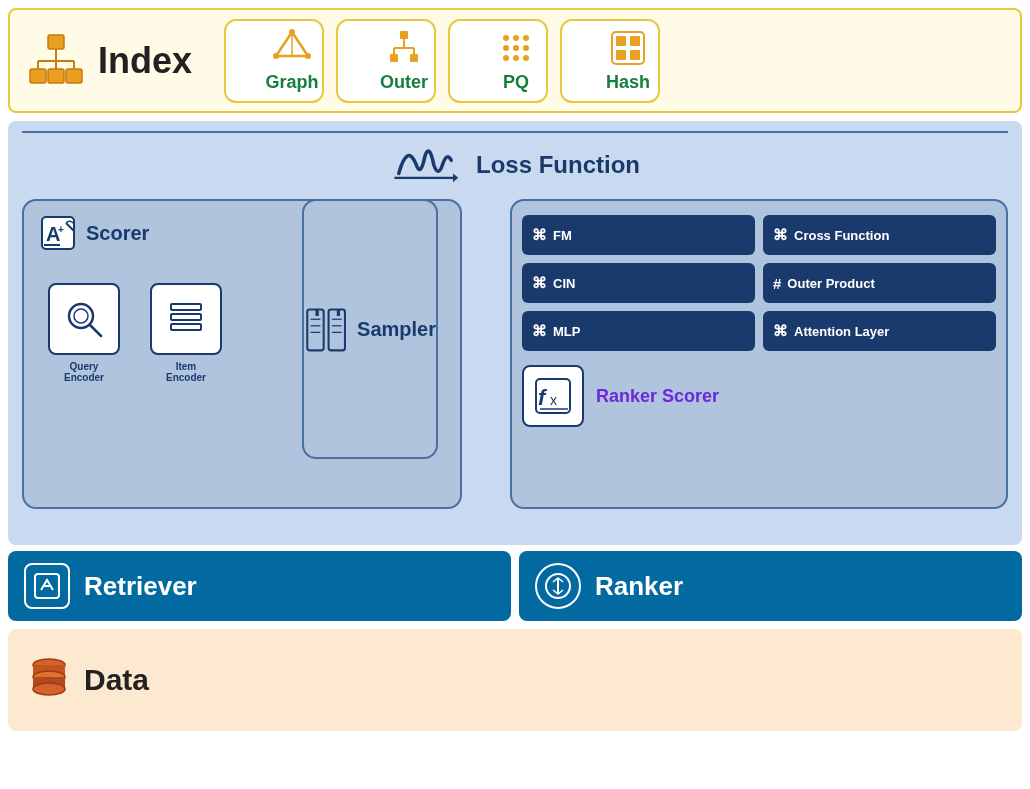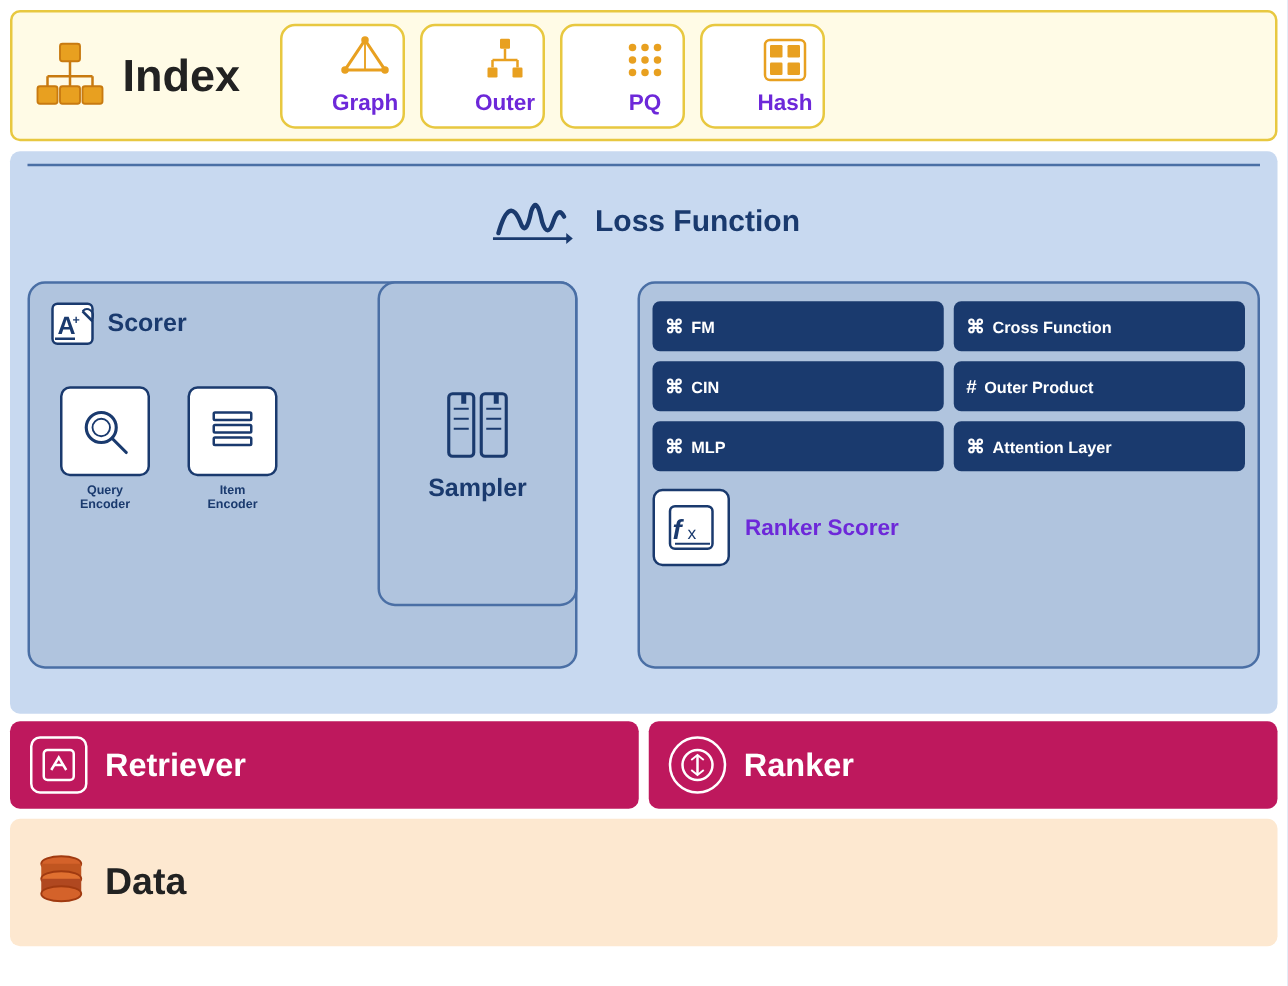--- a/index.html
+++ b/index.html
@@ -47,41 +47,41 @@
       width: 100px;
       height: 84px;
       display: flex;
       flex-direction: column;
       align-items: center;
       justify-content: center;
       gap: 4px;
       background: white;
       font-size: 18px;
       font-weight: bold;
-      color: #6d28d9;
+      color: #15803d;
       padding-left: 36px;
     }
     .index-card svg {
       width: 40px;
       height: 40px;
     }
 
     
     .loss-bar {
       background: #c8d9f0;
       border-top: 2px solid #4a6fa5;
       display: flex;
       align-items: center;
       justify-content: center;
       gap: 16px;
       padding: 6px 0 8px 0;
       font-size: 22px;
       font-weight: bold;
       color: #1a3a6e;
-      height: 94px;
+      height: 68px;
     }
     .loss-icon svg {
       width: 70px;
       height: 55px;
     }
 
     
     .data-section {
       background: #fde8d0;
       margin: 8px 8px 8px 8px;
@@ -236,27 +236,27 @@
       font-weight: bold;
       color: #1a3a6e;
       text-align: center;
     }
 
     
     .sampler-box {
       position: absolute;
       top: 0;
       left: 280px;
-      width: 160px;
+      width: 136px;
       height: 260px;
       background: #b0c4de;
       border: 2px solid #4a6fa5;
       border-radius: 14px;
       display: flex;
-      flex-direction: column;
+      flex-direction: row;
       align-items: center;
       justify-content: center;
       gap: 8px;
       z-index: 2;
     }
     .sampler-box svg { width: 55px; height: 65px; }
     .sampler-text {
       font-size: 20px;
       font-weight: bold;
       color: #1a3a6e;
@@ -320,21 +320,21 @@
     }
 
     
     .bar-section {
       display: flex;
       gap: 8px;
       margin: 0 8px;
       height: 70px;
     }
     .ret-bar, .rnk-bar {
-      background: #be185d;
+      background: #0369a1;
       border-radius: 8px;
       flex: 1;
       display: flex;
       align-items: center;
       gap: 14px;
       padding: 0 16px;
     }
     .bar-icon-sq {
       border: 2.5px solid white;
       border-radius: 8px;

